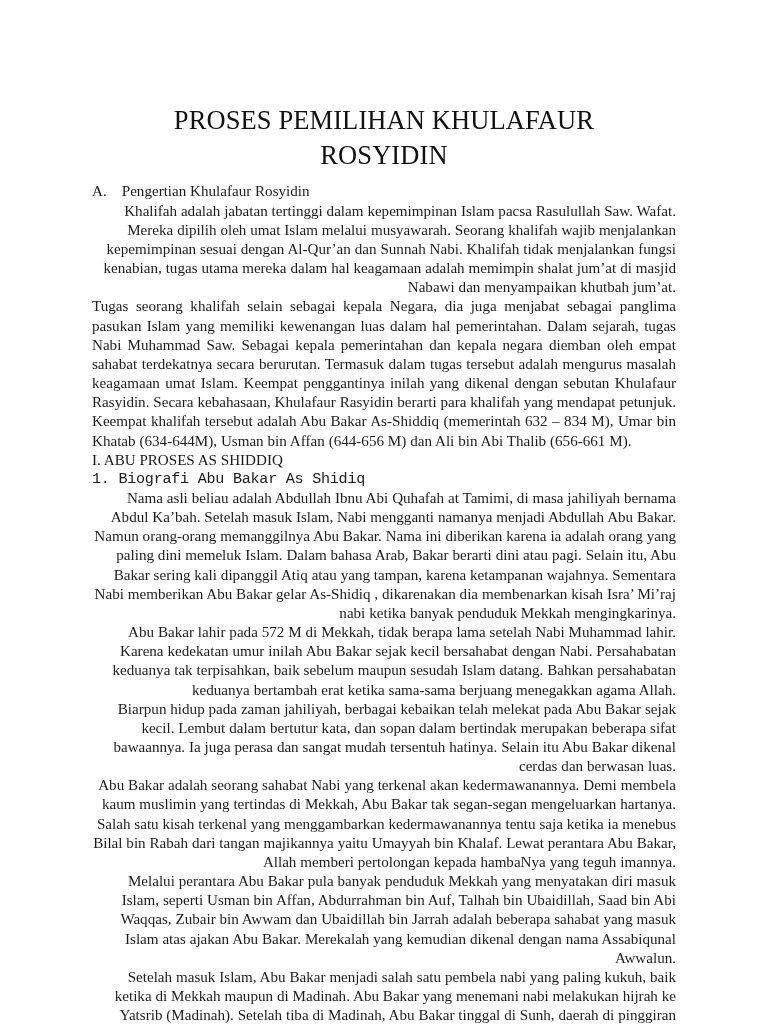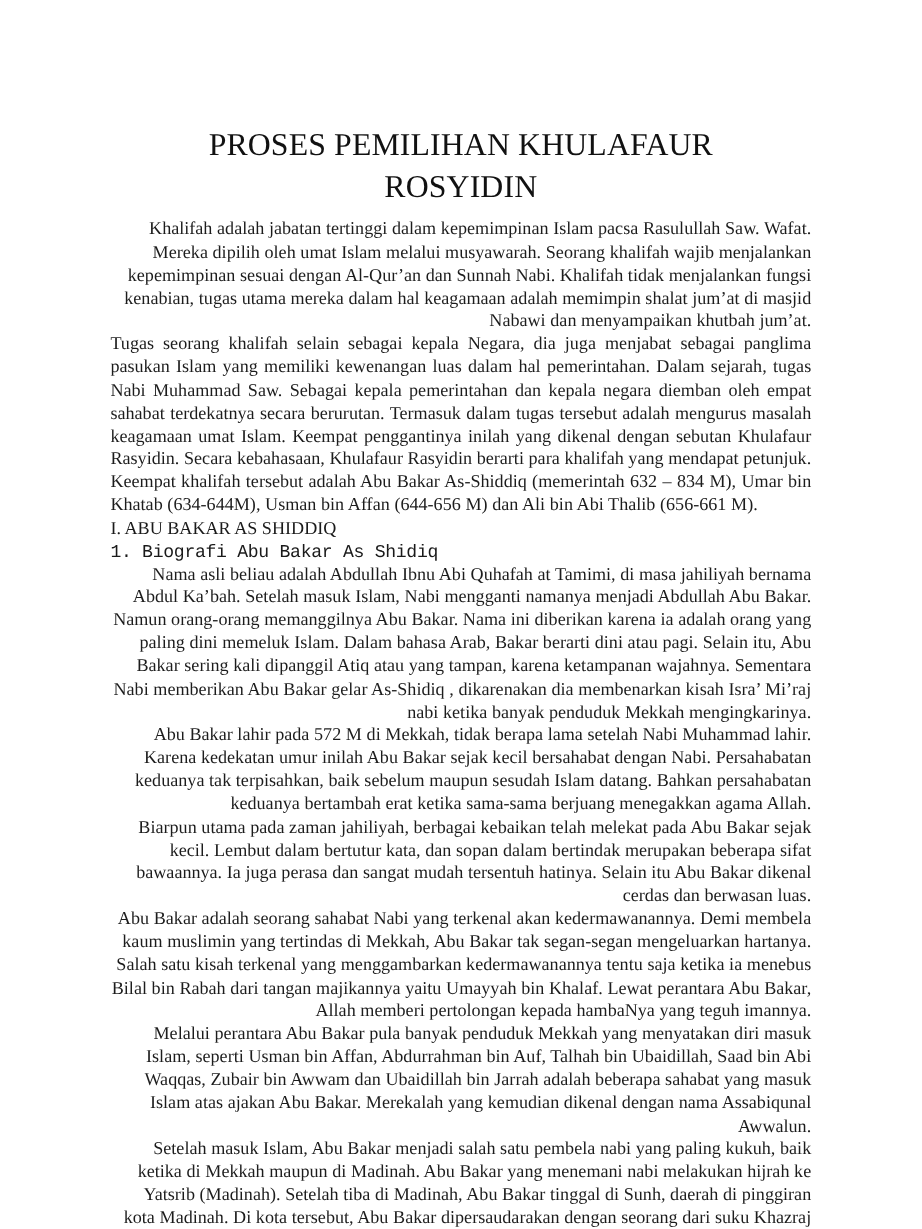--- a/index.html
+++ b/index.html
@@ -67,34 +67,35 @@
   }
 </style>
 </head>
 <body>
 
 <div class="page">
   <div class="doc-body">
 
     <h1 class="doc-title">PROSES PEMILIHAN KHULAFAUR ROSYIDIN</h1>
 
+    <p class="heading-line">A. Pengertian Khulafaur Rosyidin</p>
 
     <p class="para">Khalifah adalah jabatan tertinggi dalam kepemimpinan Islam pacsa Rasulullah Saw. Wafat. Mereka dipilih oleh umat Islam melalui musyawarah. Seorang khalifah wajib menjalankan kepemimpinan sesuai dengan Al-Qur’an dan Sunnah Nabi. Khalifah tidak menjalankan fungsi kenabian, tugas utama mereka dalam hal keagamaan adalah memimpin shalat jum’at di masjid Nabawi dan menyampaikan khutbah jum’at.</p>
 
     <p class="para justify">Tugas seorang khalifah selain sebagai kepala Negara, dia juga menjabat sebagai panglima pasukan Islam yang memiliki kewenangan luas dalam hal pemerintahan. Dalam sejarah, tugas Nabi Muhammad Saw. Sebagai kepala pemerintahan dan kepala negara diemban oleh empat sahabat terdekatnya secara berurutan. Termasuk dalam tugas tersebut adalah mengurus masalah keagamaan umat Islam. Keempat penggantinya inilah yang dikenal dengan sebutan Khulafaur Rasyidin. Secara kebahasaan, Khulafaur Rasyidin berarti para khalifah yang mendapat petunjuk. Keempat khalifah tersebut adalah Abu Bakar As-Shiddiq (memerintah 632 – 834 M), Umar bin Khatab (634-644M), Usman bin Affan (644-656 M) dan Ali bin Abi Thalib (656-661 M).</p>
 
-    <p class="heading-line">I. ABU BAKAR AS SHIDDIQ</p>
+    <p class="heading-line">I. ABU PROSES AS SHIDDIQ</p>
 
     <p class="heading-line cond">1. Biografi Abu Bakar As Shidiq</p>
 
     <p class="para">Nama asli beliau adalah Abdullah Ibnu Abi Quhafah at Tamimi, di masa jahiliyah bernama Abdul Ka’bah. Setelah masuk Islam, Nabi mengganti namanya menjadi Abdullah Abu Bakar. Namun orang-orang memanggilnya Abu Bakar. Nama ini diberikan karena ia adalah orang yang paling dini memeluk Islam. Dalam bahasa Arab, Bakar berarti dini atau pagi. Selain itu, Abu Bakar sering kali dipanggil Atiq atau yang tampan, karena ketampanan wajahnya. Sementara Nabi memberikan Abu Bakar gelar As-Shidiq , dikarenakan  dia membenarkan kisah Isra’ Mi’raj nabi ketika banyak penduduk Mekkah mengingkarinya.</p>
 
     <p class="para">Abu Bakar lahir pada 572 M di Mekkah, tidak berapa lama setelah Nabi Muhammad lahir. Karena kedekatan umur inilah Abu Bakar sejak kecil bersahabat dengan Nabi. Persahabatan keduanya tak terpisahkan, baik sebelum maupun sesudah Islam datang. Bahkan persahabatan keduanya bertambah erat ketika sama-sama berjuang menegakkan agama Allah.</p>
 
-    <p class="para">Biarpun utama pada zaman jahiliyah, berbagai kebaikan telah melekat pada Abu Bakar sejak kecil. Lembut dalam bertutur kata, dan sopan dalam bertindak merupakan beberapa sifat bawaannya. Ia juga perasa dan sangat mudah tersentuh hatinya. Selain itu Abu Bakar dikenal cerdas dan berwasan luas.</p>
+    <p class="para">Biarpun hidup pada zaman jahiliyah, berbagai kebaikan telah melekat pada Abu Bakar sejak kecil. Lembut dalam bertutur kata, dan sopan dalam bertindak merupakan beberapa sifat bawaannya. Ia juga perasa dan sangat mudah tersentuh hatinya. Selain itu Abu Bakar dikenal cerdas dan berwasan luas.</p>
 
     <p class="para">Abu Bakar adalah seorang sahabat Nabi yang terkenal akan kedermawanannya. Demi membela kaum muslimin yang tertindas di Mekkah, Abu Bakar tak segan-segan mengeluarkan hartanya. Salah satu kisah terkenal yang menggambarkan kedermawanannya tentu saja ketika ia menebus Bilal bin Rabah dari tangan majikannya yaitu Umayyah bin Khalaf. Lewat perantara Abu Bakar, Allah memberi pertolongan kepada hambaNya yang teguh imannya.</p>
 
     <p class="para">Melalui perantara Abu Bakar pula banyak penduduk Mekkah yang menyatakan diri masuk Islam, seperti Usman bin Affan, Abdurrahman bin Auf, Talhah bin Ubaidillah, Saad bin Abi Waqqas, Zubair bin Awwam dan Ubaidillah bin Jarrah adalah beberapa sahabat yang masuk Islam atas ajakan Abu Bakar. Merekalah yang kemudian dikenal dengan nama Assabiqunal Awwalun.</p>
 
     <p class="para">Setelah masuk Islam, Abu Bakar menjadi salah satu pembela nabi yang paling kukuh, baik ketika di Mekkah maupun di Madinah. Abu Bakar yang menemani nabi melakukan hijrah ke Yatsrib (Madinah). Setelah tiba di Madinah, Abu Bakar tinggal di Sunh, daerah di pinggiran kota Madinah. Di kota tersebut, Abu Bakar dipersaudarakan dengan seorang dari suku Khazraj yang bernama Kharijah bin Zaid dari Bani Haritsah. Di rumah Kharijah tersebut Abu Bakar tingal. Hubungan kedua orang ini</p>
 
   </div>
 </div>
 

